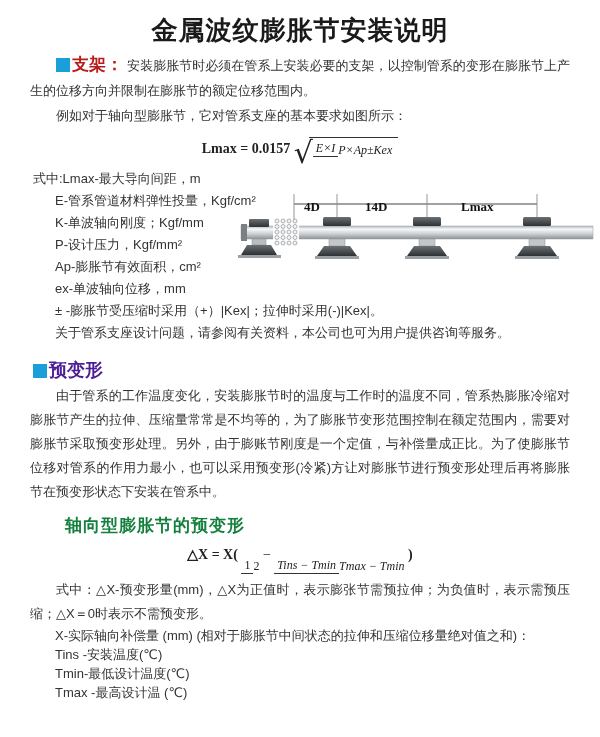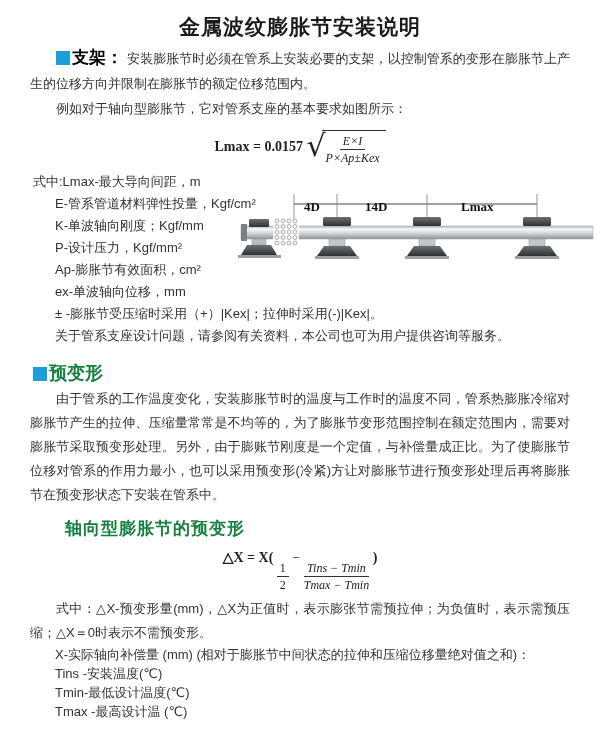--- a/index.html
+++ b/index.html
@@ -1,37 +1,37 @@
 <!DOCTYPE html>
 <html><head>
 <meta charset="utf-8">
 <style>
   html,body{margin:0;padding:0;background:#fff;}
   .page{position:relative;width:600px;height:737px;background:#ffffff;overflow:hidden;
         font-family:"Liberation Sans","DejaVu Sans",sans-serif;color:#333;}
   
-  .title{margin:0;padding:13px 0 4px;text-align:center;font-size:21px;font-weight:bold;color:#1a1a1a;letter-spacing:1px;}
+  .title{margin:0;padding:13px 0 4px;text-align:center;font-size:26px;font-weight:bold;color:#1a1a1a;letter-spacing:1px;}
   
   .para{margin:0 30px;font-size:13px;line-height:25px;text-indent:2em;text-align:justify;}
   .para.tight{line-height:24px;}
   
   .sq{display:inline-block;width:14px;height:14px;background:#1b9fd8;vertical-align:-2px;margin-right:2px;}
-  .sec-inline{color:#000000;font-size:17px;font-weight:bold;margin-right:4px;}
-  .sec-head{margin:14px 0 2px 33px;font-size:18px;font-weight:bold;color:#15803d;}
+  .sec-inline{color:#b91c1c;font-size:17px;font-weight:bold;margin-right:4px;}
+  .sec-head{margin:14px 0 2px 33px;font-size:18px;font-weight:bold;color:#4c1d95;}
   .sub-head{margin:10px 0 0 65px;font-size:17px;font-weight:bold;color:#15803d;letter-spacing:1px;}
   
   .def{margin-left:55px;font-size:13px;line-height:22px;}
   .def.first{margin-left:33px;}
   
   .formula{text-align:center;font-family:"Liberation Serif",serif;font-size:14px;color:#222;}
   .f1{margin:9px 0 5px;}
   .f2{margin:9px 0 4px;}
   .f-bold{font-weight:bold;}
   .it{font-style:italic;}
-  .frac{display:inline-flex;flex-direction:column;align-items:center;vertical-align:-0.85em;
+  .frac{display:inline-flex;flex-direction:row;align-items:center;vertical-align:-0.85em;
         font-family:"Liberation Serif",serif;font-size:12px;line-height:1.2;}
   .frac .num{border-bottom:1px solid #333;padding:0 3px 1px;}
   .frac .den{padding-top:1px;}
   .sqrt{display:inline-flex;align-items:flex-start;vertical-align:middle;}
   .radical{font-size:30px;line-height:0.85;transform:translateY(3px);font-family:"DejaVu Sans",sans-serif;}
   .radicand{border-top:1.5px solid #333;margin-left:-4px;padding:2px 6px 0 4px;}
   .radicand .frac{vertical-align:baseline;}
   
   .vline{margin-left:55px;font-size:13px;line-height:19px;}
   

